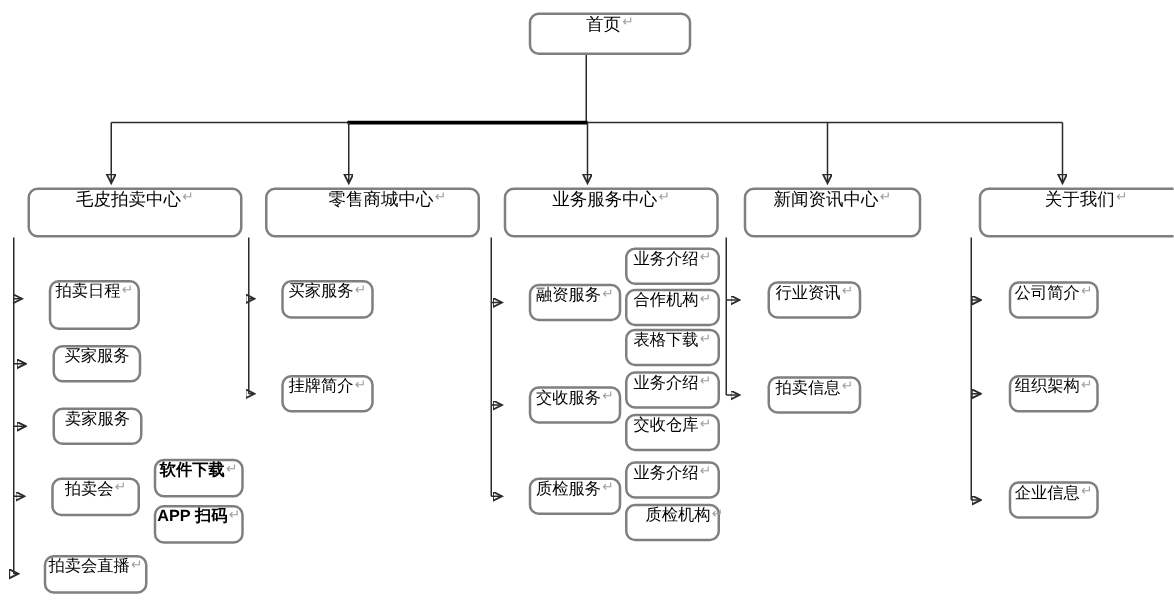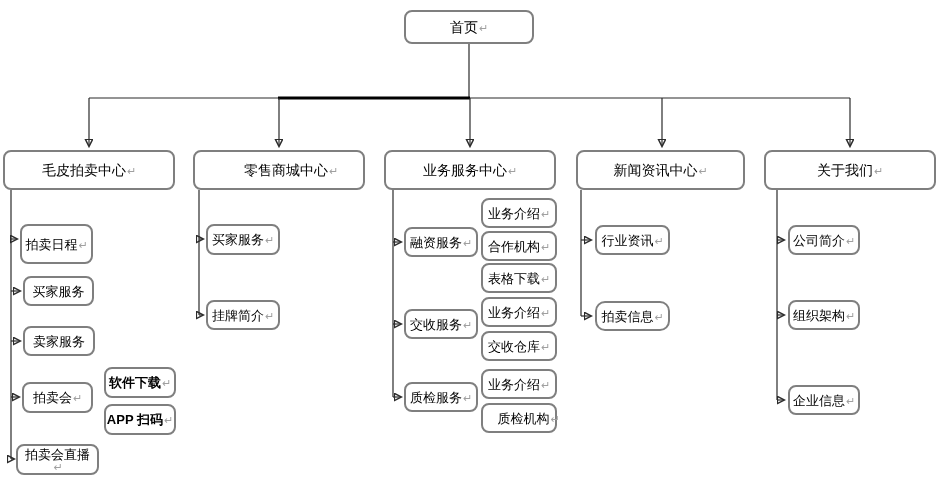--- a/index.html
+++ b/index.html
@@ -29,26 +29,26 @@
     fill: none;
   }
   .wires .thick { stroke: #000; stroke-width: 3; }
   .node {
     position: absolute;
     box-sizing: border-box;
     background: #fff;
     border: 2px solid var(--box-border);
     border-radius: 8px;
     display: flex;
-    align-items: center;
     justify-content: center;
     color: var(--text-color);
     font-size: 13px;
     line-height: 1;
     white-space: nowrap;
+    margin-left: 19px;
   }
   .node.main { font-size: 14px; }
   .node.bold .lbl { font-weight: bold; }
   .ret {
     color: var(--ret-color);
     font-size: 11px;
     margin-left: 1px;
     transform: translateY(1px);
   }
 </style>
@@ -111,21 +111,21 @@
       <span class="ret">↵</span>
   </div>
   <div class="node main" style="left:193px; top:150px; width:172px; height:40px;padding-left:24px;">
     <span class="lbl">零售商城中心</span>
       <span class="ret">↵</span>
   </div>
   <div class="node main" style="left:384px; top:150px; width:172px; height:40px;">
     <span class="lbl">业务服务中心</span>
       <span class="ret">↵</span>
   </div>
-  <div class="node main" style="left:576px; top:150px; width:169px; height:40px;">
+  <div class="node main" style="left:576px; top:150px; width:142px; height:40px;">
     <span class="lbl">新闻资讯中心</span>
       <span class="ret">↵</span>
   </div>
   <div class="node main" style="left:764px; top:150px; width:172px; height:40px;">
     <span class="lbl">关于我们</span>
       <span class="ret">↵</span>
   </div>
 
   <div class="node" style="left:20px; top:224px; width:73px; height:40px;">
     <span class="lbl">拍卖日程</span>
@@ -142,21 +142,21 @@
       <span class="ret">↵</span>
   </div>
   <div class="node bold" style="left:104px; top:367px; width:72px; height:31px;">
     <span class="lbl">软件下载</span>
       <span class="ret">↵</span>
   </div>
   <div class="node bold" style="left:104px; top:404px; width:72px; height:31px;">
     <span class="lbl">APP 扫码</span>
       <span class="ret">↵</span>
   </div>
-  <div class="node" style="left:16px; top:444px; width:83px; height:31px;flex-direction:column;">
+  <div class="node" style="left:16px; top:444px; width:83px; height:31px;">
     <span class="lbl">拍卖会直播</span>
       <span class="ret">↵</span>
   </div>
 
   <div class="node" style="left:206px; top:224px; width:74px; height:31px;">
     <span class="lbl">买家服务</span>
       <span class="ret">↵</span>
   </div>
   <div class="node" style="left:206px; top:300px; width:74px; height:30px;">
     <span class="lbl">挂牌简介</span>
@@ -201,21 +201,21 @@
   </div>
   <div class="node" style="left:481px; top:403px; width:76px; height:30px;padding-left:19px;">
     <span class="lbl">质检机构</span>
       <span class="ret">↵</span>
   </div>
 
   <div class="node" style="left:595px; top:225px; width:75px; height:30px;">
     <span class="lbl">行业资讯</span>
       <span class="ret">↵</span>
   </div>
-  <div class="node" style="left:595px; top:301px; width:75px; height:30px;border-radius:10px;">
+  <div class="node" style="left:595px; top:301px; width:75px; height:30px;">
     <span class="lbl">拍卖信息</span>
       <span class="ret">↵</span>
   </div>
 
   <div class="node" style="left:788px; top:225px; width:72px; height:30px;">
     <span class="lbl">公司简介</span>
       <span class="ret">↵</span>
   </div>
   <div class="node" style="left:788px; top:300px; width:72px; height:30px;">
     <span class="lbl">组织架构</span>

